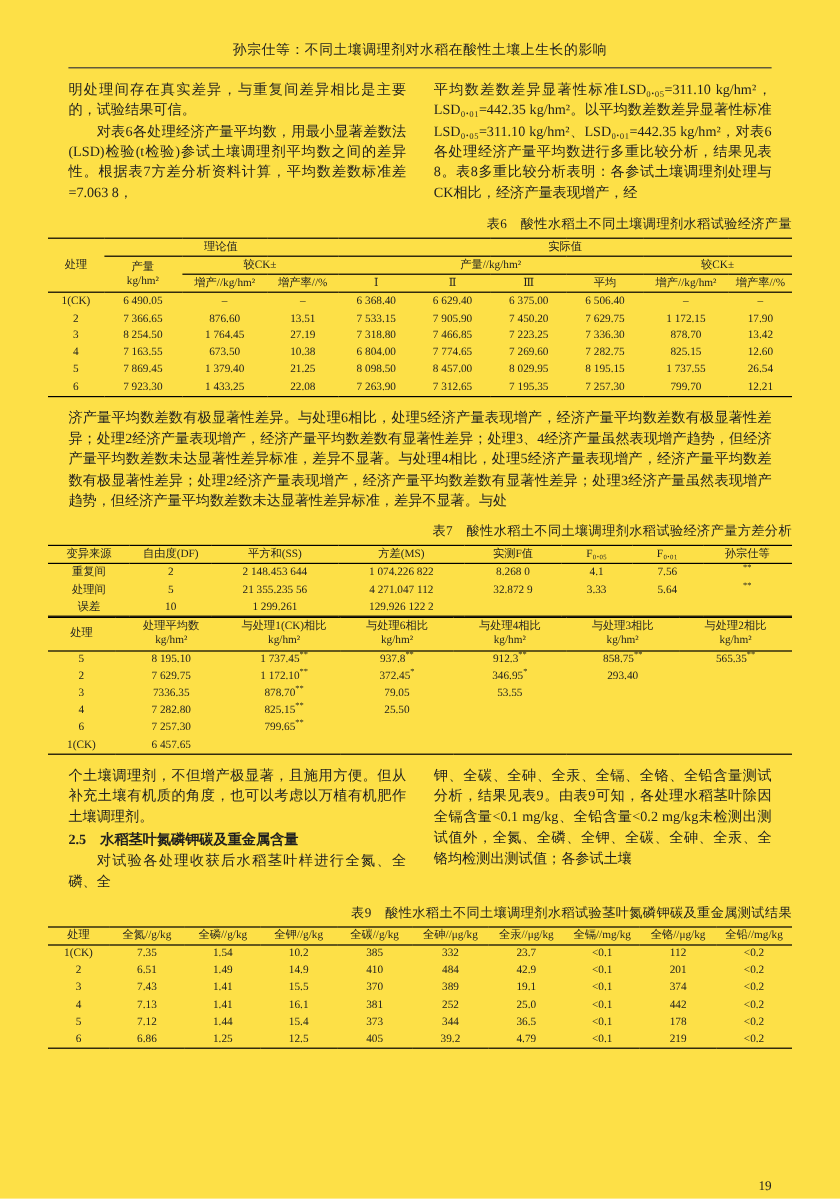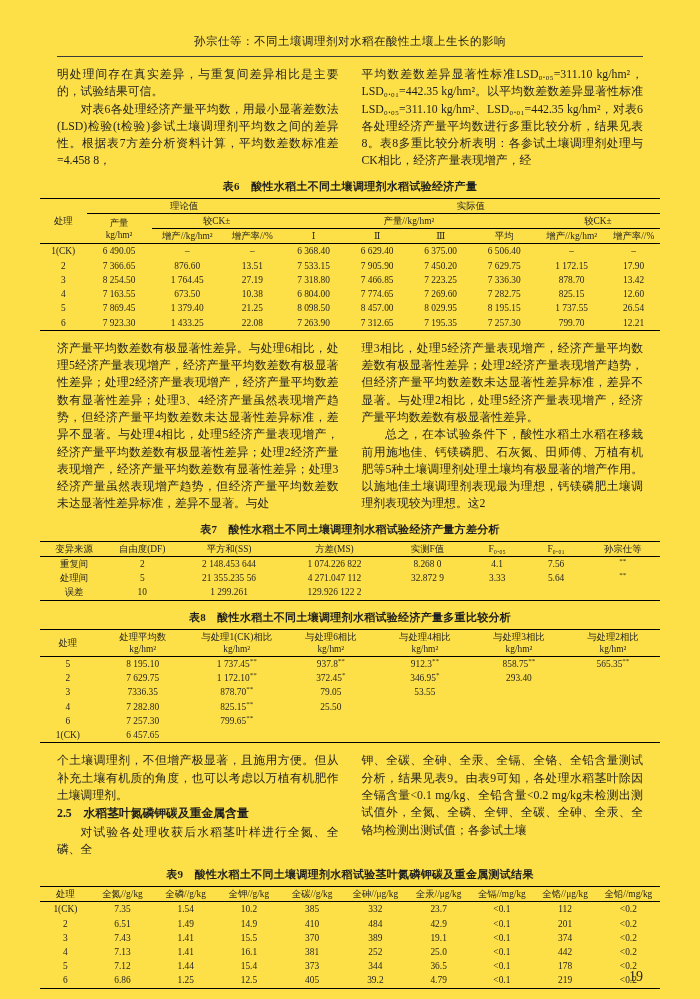--- a/index.html
+++ b/index.html
@@ -21,53 +21,53 @@
     padding-bottom:7px;
     border-bottom:1px solid #3a3a3a;
   }
   .cols{display:flex;gap:23px;padding:0 17px;margin-top:9px;}
   .col{flex:1;min-width:0;}
   p{margin:0;font-size:11.8px;line-height:17.3px;text-align:justify;}
   .p-ind{text-indent:2em;}
   .p-cont{text-indent:0;}
   .sec-head{font-weight:bold;margin:1px 0;}
   .tbl-title{
-    text-align:center;font-weight:bold;font-size:11px;
+    text-align:right;font-weight:normal;font-size:11px;
     margin:9px 0 4px 0;letter-spacing:.3px;
   }
   table.tbl{
     width:100%;border-collapse:collapse;
     font-size:9.4px;line-height:1.3;
     border-top:1.5px solid #000;
     border-bottom:1.5px solid #000;
     table-layout:fixed;
   }
   .tbl th,.tbl td{
     padding:1px 2px;text-align:center;vertical-align:middle;
     font-weight:normal;white-space:nowrap;overflow:hidden;
   }
   .tbl th.grp{border-bottom:.8px solid #000;}
   .tbl th.hb{border-bottom:1px solid #000;}
   .tbl sup{font-size:7px;line-height:0;}
   .page-number{
-    position:absolute;right:57px;bottom:14px;
-    font-size:14px;
+    position:absolute;right:57px;bottom:4px;
+    font-size:11px;
   }
 </style>
 </head>
 <body>
 
 <div class="page">
 
   <div class="running-head">孙宗仕等：不同土壤调理剂对水稻在酸性土壤上生长的影响</div>
 
   <div class="cols">
     <div class="col">
       <p class="p-cont">明处理间存在真实差异，与重复间差异相比是主要的，试验结果可信。</p>
-      <p class="p-ind">对表6各处理经济产量平均数，用最小显著差数法(LSD)检验(t检验)参试土壤调理剂平均数之间的差异性。根据表7方差分析资料计算，平均数差数标准差=4.458 8，</p>
+      <p class="p-ind">对表6各处理经济产量平均数，用最小显著差数法(LSD)检验(t检验)参试土壤调理剂平均数之间的差异性。根据表7方差分析资料计算，平均数差数标准差=7.063 8，</p>
     </div>
     <div class="col">
       <p class="p-cont">平均数差数差异显著性标准LSD₀.₀₅=311.10 kg/hm²，LSD₀.₀₁=442.35 kg/hm²。以平均数差数差异显著性标准LSD₀.₀₅=311.10 kg/hm²、LSD₀.₀₁=442.35 kg/hm²，对表6各处理经济产量平均数进行多重比较分析，结果见表8。表8多重比较分析表明：各参试土壤调理剂处理与CK相比，经济产量表现增产，经</p>
     </div>
   </div>
 
   <div class="tbl-title">表6　酸性水稻土不同土壤调理剂水稻试验经济产量</div>
   <table class="tbl">
     <colgroup>
       <col style="width:7.5%">
@@ -180,24 +180,20 @@
           <td>799.70</td>
           <td>12.21</td>
         </tr>
       </tbody>
   </table>
 
   <div class="cols">
     <div class="col">
       <p class="p-cont">济产量平均数差数有极显著性差异。与处理6相比，处理5经济产量表现增产，经济产量平均数差数有极显著性差异；处理2经济产量表现增产，经济产量平均数差数有显著性差异；处理3、4经济产量虽然表现增产趋势，但经济产量平均数差数未达显著性差异标准，差异不显著。与处理4相比，处理5经济产量表现增产，经济产量平均数差数有极显著性差异；处理2经济产量表现增产，经济产量平均数差数有显著性差异；处理3经济产量虽然表现增产趋势，但经济产量平均数差数未达显著性差异标准，差异不显著。与处</p>
     </div>
-    <div class="col">
-      <p class="p-cont">理3相比，处理5经济产量表现增产，经济产量平均数差数有极显著性差异；处理2经济产量表现增产趋势，但经济产量平均数差数未达显著性差异标准，差异不显著。与处理2相比，处理5经济产量表现增产，经济产量平均数差数有极显著性差异。</p>
-      <p class="p-ind">总之，在本试验条件下，酸性水稻土水稻在移栽前用施地佳、钙镁磷肥、石灰氮、田师傅、万植有机肥等5种土壤调理剂处理土壤均有极显著的增产作用。以施地佳土壤调理剂表现最为理想，钙镁磷肥土壤调理剂表现较为理想。这2</p>
-    </div>
   </div>
 
   <div class="tbl-title">表7　酸性水稻土不同土壤调理剂水稻试验经济产量方差分析</div>
   <table class="tbl">
     <colgroup>
       <col style="width:11%">
         <col style="width:11%">
         <col style="width:17%">
         <col style="width:17%">
       <col style="width:13%">
@@ -244,21 +240,20 @@
           <td>1 299.261</td>
           <td>129.926 122 2</td>
           <td></td>
           <td></td>
           <td></td>
           <td></td>
         </tr>
       </tbody>
   </table>
 
-  <div class="tbl-title">表8　酸性水稻土不同土壤调理剂水稻试验经济产量多重比较分析</div>
   <table class="tbl">
     <colgroup>
       <col style="width:9%">
         <col style="width:15.2%">
         <col style="width:15.2%">
         <col style="width:15.2%">
       <col style="width:15.2%">
         <col style="width:15.2%">
         <col style="width:15.2%">
     </colgroup>

